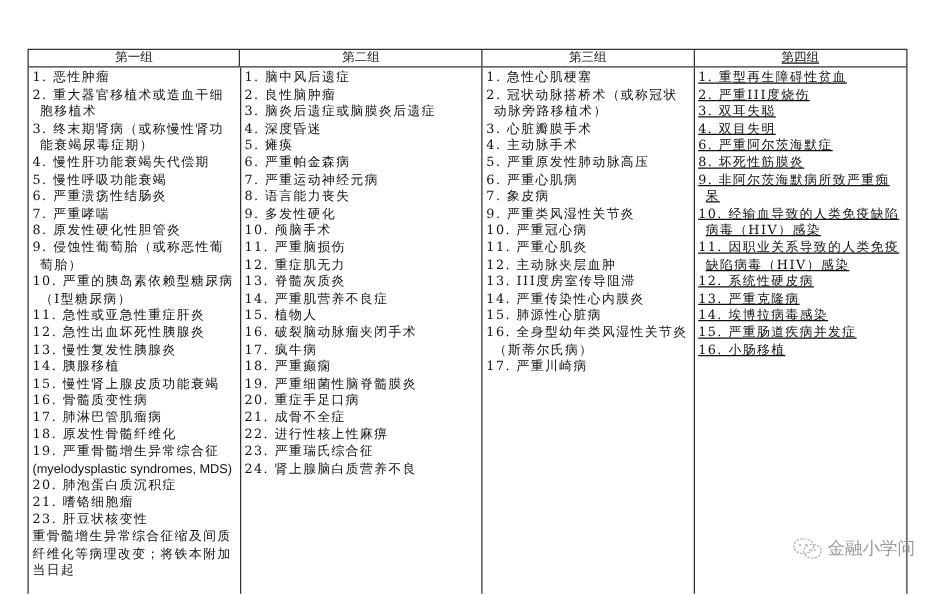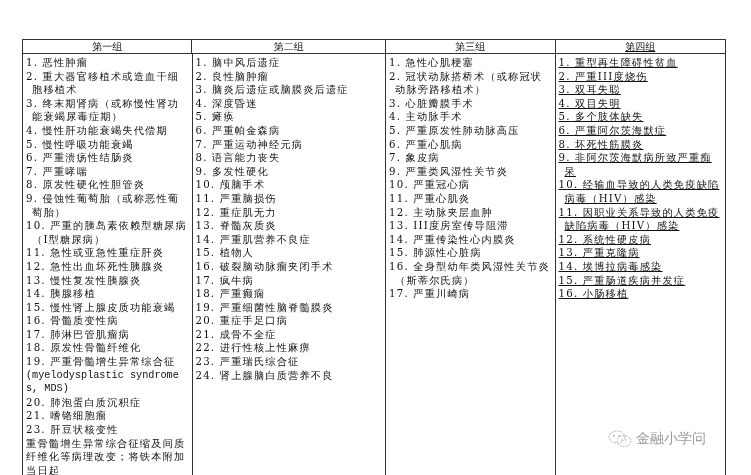--- a/index.html
+++ b/index.html
@@ -9,22 +9,22 @@
            border:1.5px solid #333; box-sizing:border-box; display:flex; flex-direction:column;margin-top:25px; }
     .hdr { display:flex; height:13px; border-bottom:1.5px solid #333; }
     .hdr-cell { text-align:center; font-size:10px; line-height:13px; border-right:1px solid #333; box-sizing:border-box; }
     .hdr-cell:last-child { border-right:none; }
     .body { display:flex; flex:1; }
     .col { border-right:1.5px solid #333; box-sizing:border-box; padding:2px 3px 0 3px; font-size:10.2px; line-height:13.6px; }
     .col:last-child { border-right:none; }
     .c1 { width:176px; } .c2 { width:201px; } .c3 { width:176px; } .c4 { width:176px;text-decoration:underline; }
     .item { display:block; padding-left:6px; text-indent:-6px; letter-spacing:1.2px; white-space:normal; word-break:break-all; }
     .item.first-flush { padding-left:0; text-indent:0; }
-    .en { font-family:Liberation Mono, monospace; letter-spacing:0; }
-    .watermark { position:absolute; left:608px; top:430px; display:flex; align-items:center; gap:4px;
+    .en { font-family:Liberation Sans, sans-serif; letter-spacing:0; }
+    .watermark { position:absolute; left:634px; top:430px; display:flex; align-items:center; gap:4px;
                  color:#9a9a9a; font-family:"DejaVu Sans",sans-serif; font-size:14px; }
     .wm-icon { width:24px; height:18px; }
   </style>
 </head>
 <body>
 
 <div class="tbl">
   <div class="hdr">
     <div class="hdr-cell c1">第一组</div>
     <div class="hdr-cell c2">第二组</div>
@@ -100,21 +100,20 @@
         <span class="item">14. 严重传染性心内膜炎</span>
         <span class="item">15. 肺源性心脏病</span>
         <span class="item">16. 全身型幼年类风湿性关节炎（斯蒂尔氏病）</span>
         <span class="item">17. 严重川崎病</span>
       </div>
     <div class="col c4" id="col4">
         <span class="item">1. 重型再生障碍性贫血</span>
         <span class="item">2. 严重III度烧伤</span>
         <span class="item">3. 双耳失聪</span>
         <span class="item">4. 双目失明</span>
-        <span class="item">5. 多个肢体缺失</span>
         <span class="item">6. 严重阿尔茨海默症</span>
         <span class="item">8. 坏死性筋膜炎</span>
         <span class="item">9. 非阿尔茨海默病所致严重痴呆</span>
         <span class="item">10. 经输血导致的人类免疫缺陷病毒（HIV）感染</span>
         <span class="item">11. 因职业关系导致的人类免疫缺陷病毒（HIV）感染</span>
         <span class="item">12. 系统性硬皮病</span>
         <span class="item">13. 严重克隆病</span>
         <span class="item">14. 埃博拉病毒感染</span>
         <span class="item">15. 严重肠道疾病并发症</span>
         <span class="item">16. 小肠移植</span>

